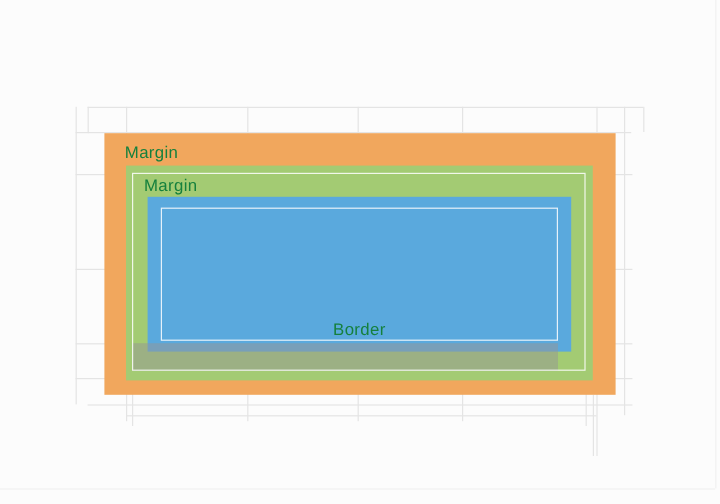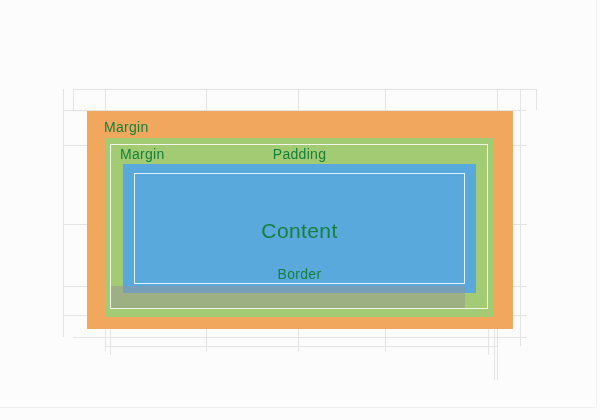--- a/index.html
+++ b/index.html
@@ -65,17 +65,15 @@
 
   <div class="box box-margin" style="background: rgb(241, 167, 93);"></div>
   <div class="box box-border" style="background: rgb(163, 203, 115);"></div>
   <div class="box box-content" style="background: rgb(90, 169, 221);"></div>
   <div class="box overlay-band" style="background: rgba(150, 150, 150, 0.5);"></div>
   <div class="box guide-blue"></div>
   <div class="box guide-green"></div>
 
   <div class="lbl lbl-margin-outer">Margin</div>
   <div class="lbl lbl-margin-inner">Margin</div>
-  <div class="lbl lbl-padding">Padding</div>
-  <div class="lbl lbl-content">Content</div>
   <div class="lbl lbl-border">Border</div>
 
 </div>
 
 </body></html>

